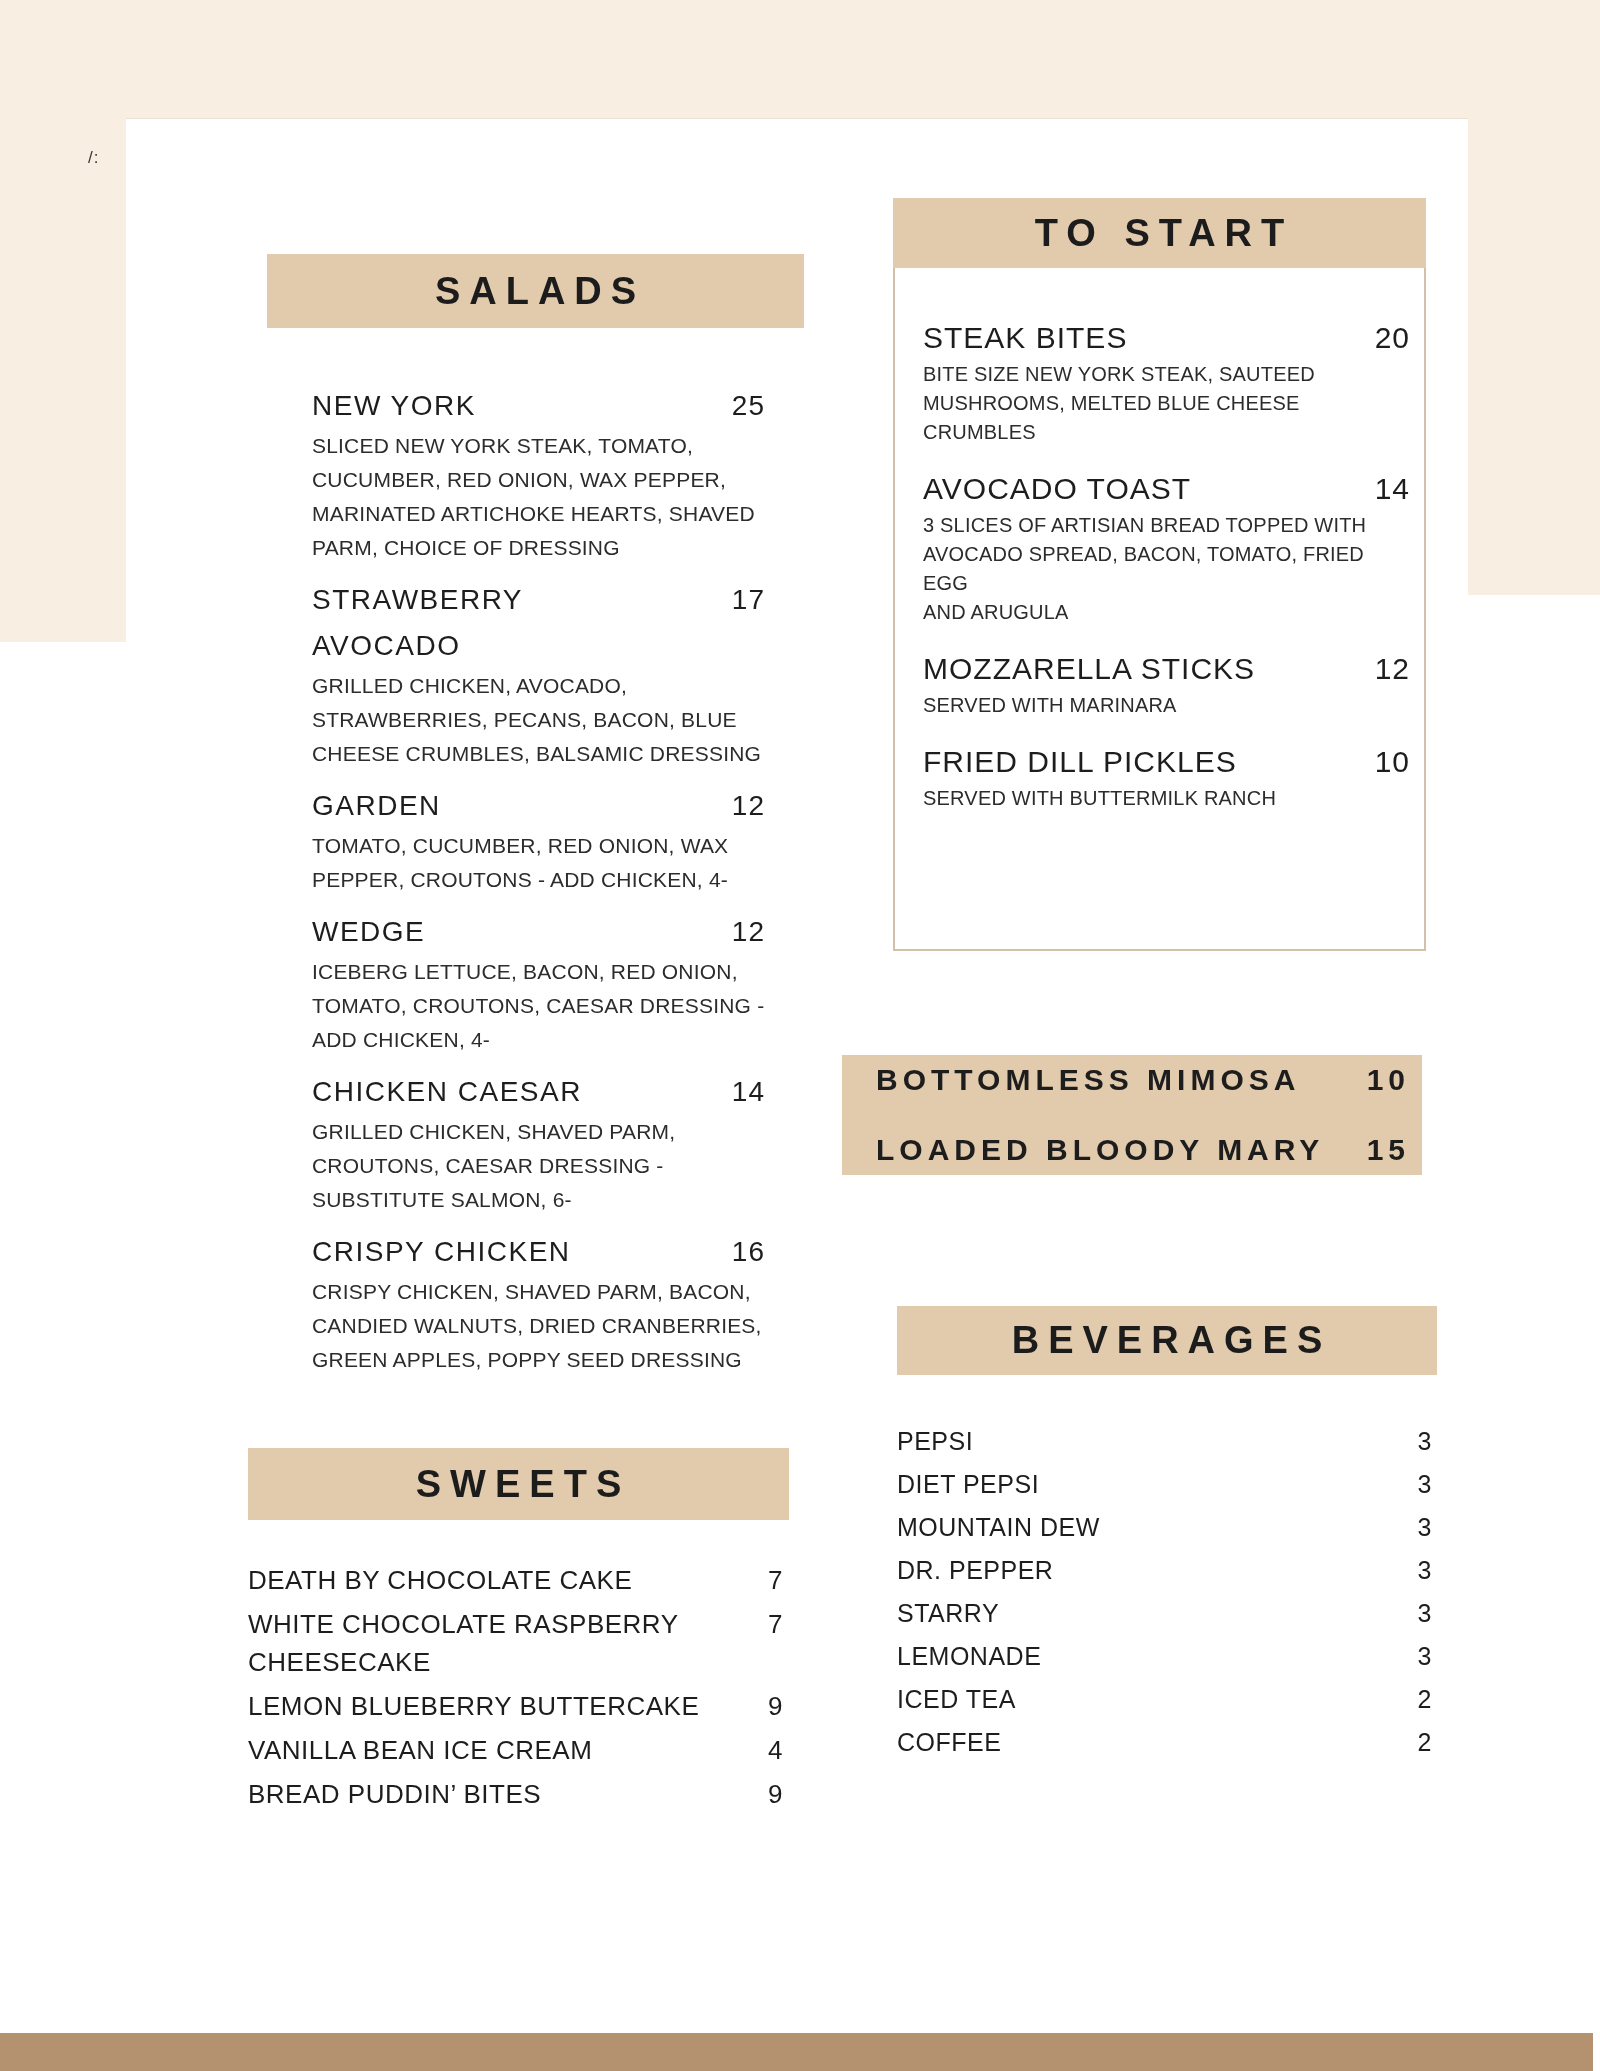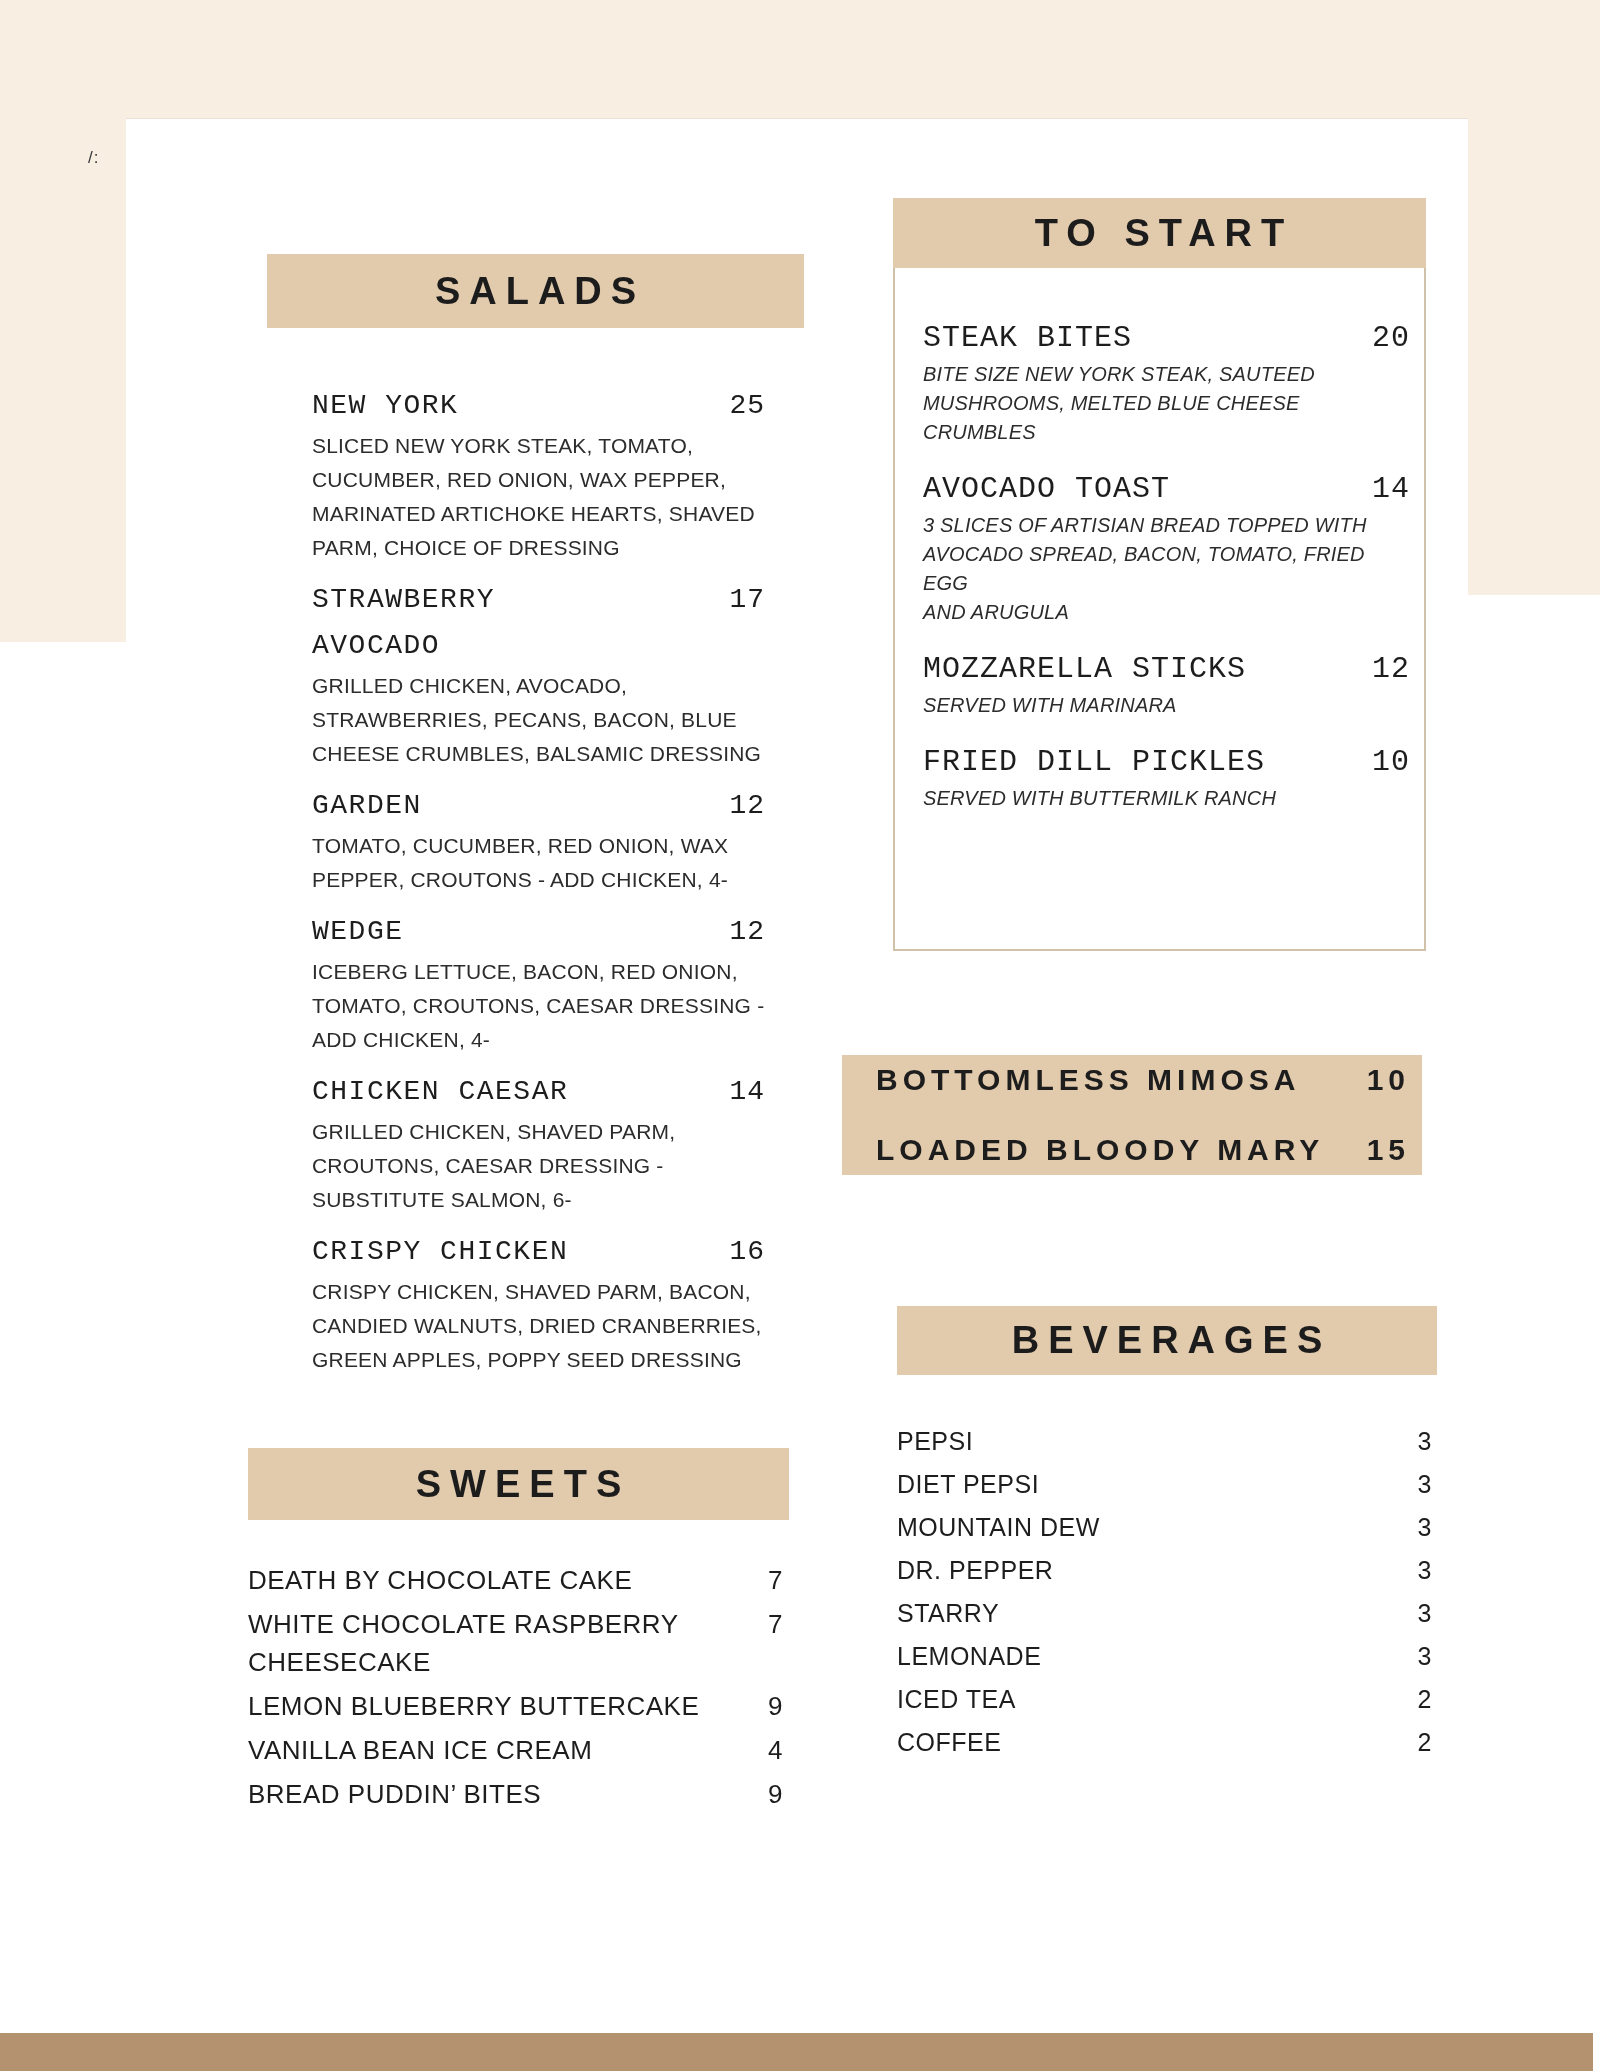--- a/index.html
+++ b/index.html
@@ -18,34 +18,34 @@
   .band{background:var(--band-beige,#e2cbad);display:flex;align-items:center;justify-content:center;
         font-weight:bold;font-size:38px;letter-spacing:9px;color:#1c1c1c;text-indent:9px;}
 
   section{position:absolute;padding-left:40px;}
 
   
   #salads{left:227px;top:254px;width:537px;}
   #salads .band{height:74px;}
   #salads .menu-items{margin:55px 0 0 45px;width:453px;}
   .menu-item{margin-bottom:12px;}
-  .trow{display:flex;justify-content:space-between;align-items:flex-start;font-family:Liberation Mono, monospace;}
+  .trow{display:flex;justify-content:space-between;align-items:flex-start;}
   .tname{font-size:28px;line-height:46px;letter-spacing:1.5px;white-space:pre-line;}
   .tprice{font-size:28px;line-height:46px;letter-spacing:1px;}
   .tdesc{font-size:21px;line-height:34px;letter-spacing:0.2px;color:var(--desc-text,#2c2c2c);white-space:pre-line;}
 
   
   #to-start{left:853px;top:198px;width:533px;}
   #to-start .band{height:70px;}
   .boxed{border:2px solid var(--box-border,#d2c1a9);border-top:none;box-sizing:border-box;
          height:683px;padding:48px 14px 0 28px;background:#ffffff;}
   #to-start .menu-item{margin-bottom:20px;}
   #to-start .tname{font-size:30px;line-height:44px;letter-spacing:1px;}
   #to-start .tprice{font-size:30px;line-height:44px;}
-  #to-start .tdesc{font-size:20px;line-height:29px;font-style:italic;}
+  #to-start .tdesc{font-size:20px;line-height:29px;}
 
   
   #specials{left:842px;top:1055px;width:580px;height:120px;background:var(--band-beige,#e2cbad);
             box-sizing:border-box;padding:9px 12px 0 34px;}
   .special-row{display:flex;justify-content:space-between;height:70px;font-weight:bold;
                font-size:30px;letter-spacing:5px;line-height:32px;}
 
   
   #beverages{left:857px;top:1306px;width:540px;}
   #beverages .band{height:69px;}

